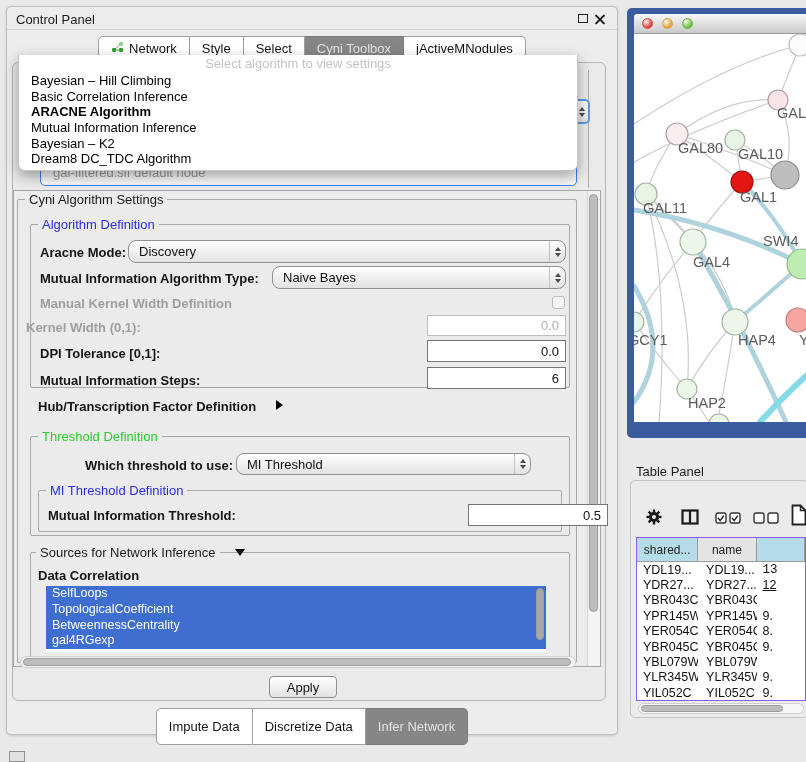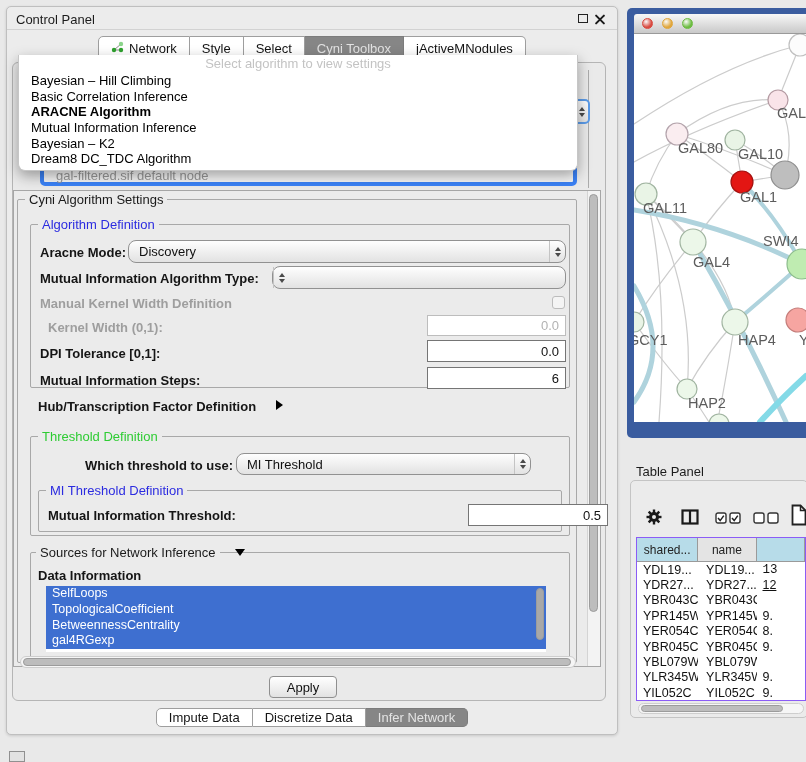--- a/index.html
+++ b/index.html
@@ -108,21 +108,21 @@
       </div>
     </div>
 
   <div class="abs outerpanel" style="left:12px;top:62px;width:594px;height:639px;"></div>
 
   <div class="abs" style="left:588px;top:70px;width:1px;height:118px;background:#ababab;z-index:2;"></div>
   <div class="abs" style="left:573px;top:99px;width:17px;height:25px;border:2px solid #5b9be8;border-radius:5px;background:linear-gradient(#fdfdfd,#e4e4e4);z-index:2;display:flex;flex-direction:column;align-items:center;justify-content:center;gap:2px;">
       <span class="tri-up"></span>
       <span class="tri-dn"></span>
     </div>
-  <div class="abs" style="left:40px;top:160px;width:537px;height:26px;border:4px solid #3b82f6;border-radius:5px;background:#f7f7f7;z-index:2;">
+  <div class="abs" style="left:40px;top:160px;width:537px;height:26px;border:1px solid #3b82f6;border-radius:5px;background:#f7f7f7;z-index:2;">
     <span class="abs" style="left:12px;top:4px;font-size:13px;color:#9a9a9a;white-space:nowrap;">gal-filtered.sif default node</span>
   </div>
 
   <div class="abs popup" style="left:18px;top:55px;width:560px;">
     <div class="ph">Select algorithm to view settings</div>
     <div id="popupItems">
         <div class="pitem">Bayesian – Hill Climbing</div>
         <div class="pitem">Basic Correlation Inference</div>
         <div class="pitem b">ARACNE Algorithm</div>
         <div class="pitem">Mutual Information Inference</div>
@@ -145,30 +145,31 @@
   <div class="abs combo" style="left:128px;top:240px;width:438px;height:23px;">
     <span class="val">Discovery</span>
     <span class="arr">
         <span class="tri-up"></span>
         <span class="tri-dn"></span>
       </span>
   </div>
 
   <span class="abs lbl" style="left:40px;top:271px;">Mutual Information Algorithm Type:</span>
   <div class="abs combo" style="left:272px;top:266px;width:294px;height:23px;">
+    <span class="val">Naive Bayes</span>
     <span class="arr">
         <span class="tri-up"></span>
         <span class="tri-dn"></span>
       </span>
   </div>
 
   <span class="abs lbl dis" style="left:40px;top:296px;">Manual Kernel Width Definition</span>
   <span class="abs chk" style="left:552px;top:296px;width:13px;height:13px;"></span>
 
-  <span class="abs lbl dis" style="left:48px;top:320px;">Kernel Width (0,1):</span>
+  <span class="abs lbl dis" style="left:26px;top:320px;">Kernel Width (0,1):</span>
   <input class="abs field dis" readonly="" style="left: 427px; top: 315px; width: 139px; height: 21px;" value="0.0">
 
   <span class="abs lbl" style="left:40px;top:346px;">DPI Tolerance [0,1]:</span>
   <input class="abs field" readonly="" style="left: 427px; top: 340px; width: 139px; height: 22px;" value="0.0">
 
   <span class="abs lbl" style="left:40px;top:373px;">Mutual Information Steps:</span>
   <input class="abs field" readonly="" style="left: 427px; top: 367px; width: 139px; height: 22px;" value="6">
 
   <span class="abs lbl" style="left:38px;top:399px;">Hub/Transcription Factor Definition</span>
   <span class="abs tri-r" style="left:276px;top:400px;"></span>
@@ -186,34 +187,34 @@
   </div>
 
   <div class="abs gb" style="left:38px;top:490px;width:524px;height:42px;"></div>
   <span class="abs gbt blue" style="left:46px;top:483px;">MI Threshold Definition</span>
   <span class="abs lbl" style="left:48px;top:508px;">Mutual Information Threshold:</span>
   <input class="abs field" readonly="" style="left: 420px; top: 504px; width: 140px; height: 22px; margin-left: 48px;" value="0.5">
 
   <div class="abs gb" style="left:30px;top:552px;width:540px;height:112px;"></div>
   <span class="abs gbt" style="left:36px;top:545px;">Sources for Network Inference</span>
   <span class="abs tri-d" style="left:235px;top:549px;"></span>
-  <span class="abs lbl" style="left:38px;top:568px;">Data Information</span>
+  <span class="abs lbl" style="left:38px;top:568px;">Data Correlation</span>
   <div class="abs" id="attrList" style="left:46px;top:586px;width:500px;height:66px;overflow:hidden;background:#fff;">
       <div class="attr">SelfLoops</div>
       <div class="attr">TopologicalCoefficient</div>
       <div class="attr">BetweennessCentrality</div>
       <div class="attr">gal4RGexp</div>
     </div>
   <div class="abs sbthumb" style="left:536px;top:588px;width:8px;height:52px;background:#a8a8a8;"></div>
   <div class="abs hsb" style="left:20px;top:656px;width:556px;height:12px;"></div>
   <div class="abs sbthumb" style="left:23px;top:658px;width:548px;height:8px;"></div>
 
   <div class="abs btn" style="left:269px;top:676px;width:68px;height:22px;">Apply</div>
 
-  <div class="abs tabbar" id="bottomTabs" style="left:6px;top:708px;width:612px;height:19px;">
+  <div class="abs tabbar" id="bottomTabs" style="left:6px;top:708px;width:612px;height:37px;">
       <div class="tab">
         <span>Impute Data</span>
       </div>
       <div class="tab">
         <span>Discretize Data</span>
       </div>
       <div class="tab sel">
         <span>Infer Network</span>
       </div>
     </div>

